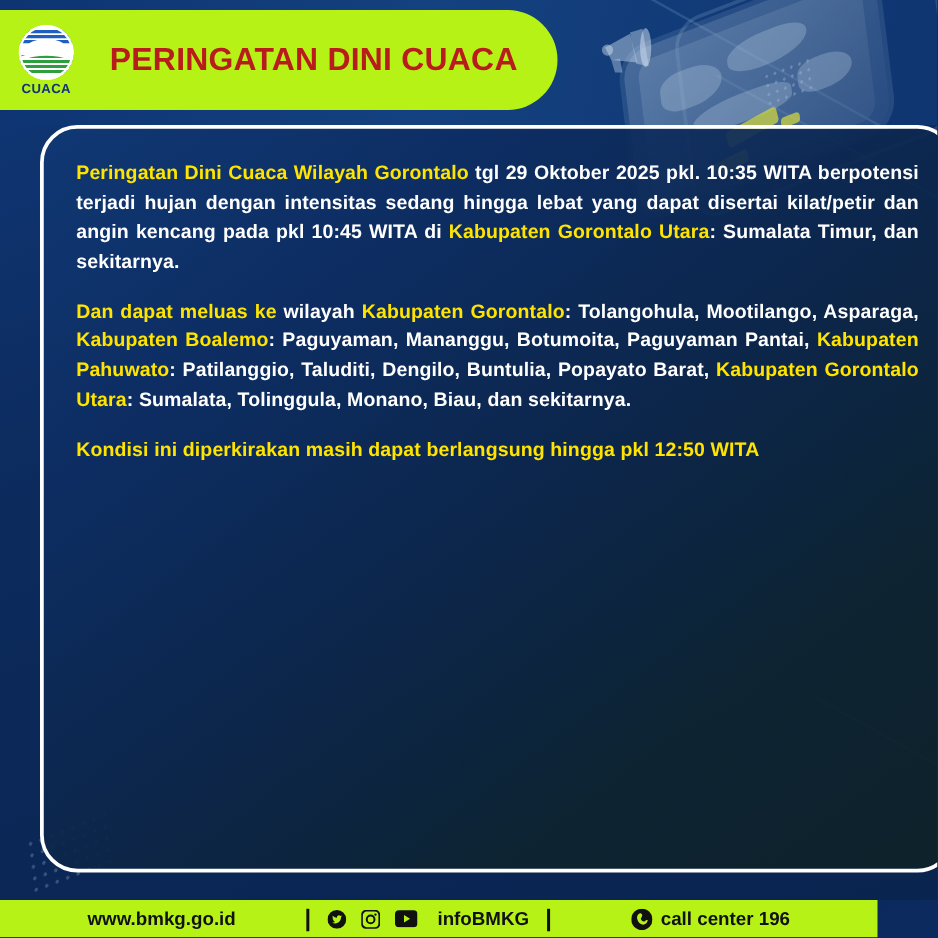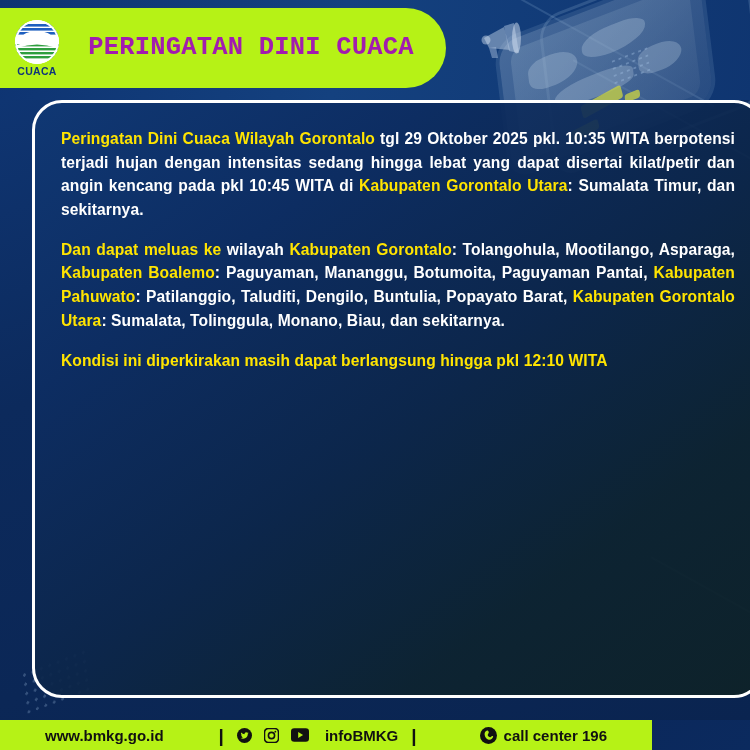--- a/index.html
+++ b/index.html
@@ -149,24 +149,24 @@
     font-family: "Liberation Sans", sans-serif;
   }
   .header-titles {
     flex: 1;
     padding-right: 18px;
     text-align: center;
   }
   .header-titles div {
     font-size: 25.5px;
     font-weight: bold;
-    color: #a21caf;
+    color: #b91c1c;
     line-height: 1.18;
     letter-spacing: .2px;
-    font-family: Liberation Mono, monospace;
+    font-family: Liberation Sans, sans-serif;
   }
 
   
   .card {
     position: absolute;
     left: 32px; top: 100px;
     width: 732px; height: 598px;
     box-sizing: border-box;
     border: 3px solid #ffffff;
     border-radius: 30px;
@@ -192,21 +192,21 @@
     margin: 0 0 16px 0;
     letter-spacing: .1px;
   }
   .para.last-left { text-align: left; }
   .hl { color: #ffe400; }
 
   
   .footer {
     position: absolute;
     left: 0; bottom: 0;
-    width: 652px; height: 30px;
+    width: 702px; height: 30px;
     background: #b6f216;
     display: flex;
     align-items: center;
     justify-content: center;
     gap: 0;
   }
   .footer-text {
     font-size: 15px;
     font-weight: bold;
     color: #111111;
@@ -299,21 +299,21 @@
       <div class="logo-text">CUACA</div>
     </div>
     <div class="header-titles">
       <div>PERINGATAN DINI CUACA</div>
     </div>
   </div>
 
   <div class="card">
     <p class="para"><span class="hl">Peringatan Dini Cuaca Wilayah Gorontalo</span><span> tgl 29 Oktober 2025 pkl. 10:35 WITA berpotensi terjadi hujan dengan intensitas sedang hingga lebat yang dapat disertai kilat/petir dan angin kencang pada pkl 10:45 WITA di </span><span class="hl">Kabupaten Gorontalo Utara</span><span>: Sumalata Timur, dan sekitarnya.</span></p>
     <p class="para"><span class="hl">Dan dapat meluas ke</span><span> wilayah </span><span class="hl">Kabupaten Gorontalo</span><span>: Tolangohula, Mootilango, Asparaga, </span><span class="hl">Kabupaten Boalemo</span><span>: Paguyaman, Mananggu, Botumoita, Paguyaman Pantai, </span><span class="hl">Kabupaten Pahuwato</span><span>: Patilanggio, Taluditi, Dengilo, Buntulia, Popayato Barat, </span><span class="hl">Kabupaten Gorontalo Utara</span><span>: Sumalata, Tolinggula, Monano, Biau, dan sekitarnya.</span></p>
-    <p class="para last-left"><span class="hl">Kondisi ini diperkirakan masih dapat berlangsung hingga pkl 12:10 WITA</span></p>
+    <p class="para last-left"><span class="hl">Kondisi ini diperkirakan masih dapat berlangsung hingga pkl 12:50 WITA</span></p>
   </div>
 
   <div class="footer">
     <span class="footer-text site-text">www.bmkg.go.id</span>
     <span class="footer-sep">|</span>
     <span class="social-group">
       <span>
         <svg class="svg-ico" viewBox="0 0 16 16" width="15" height="15" aria-hidden="true">
           <circle cx="8" cy="8" r="8" fill="#111111"></circle>
           <path d="M12.4 5.3c-.3.15-.65.25-1 .3.36-.22.64-.57.77-.98-.34.2-.71.35-1.11.43a1.74 1.74 0 0 0-2.97 1.59A4.95 4.95 0 0 1 4.5 4.83a1.74 1.74 0 0 0 .54 2.33c-.28-.01-.55-.09-.78-.22v.02c0 .85.6 1.56 1.4 1.72-.15.04-.3.06-.46.06-.11 0-.22-.01-.33-.03.22.7.86 1.2 1.62 1.21a3.5 3.5 0 0 1-2.17.75c-.14 0-.28-.01-.42-.03a4.93 4.93 0 0 0 2.67.78c3.2 0 4.96-2.65 4.96-4.96l-.01-.23c.34-.24.64-.55.88-.9z" fill="#b6f216"></path>

